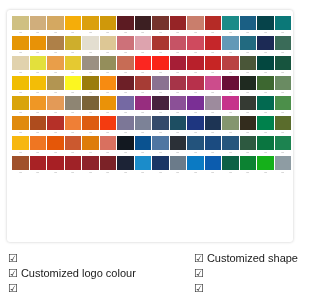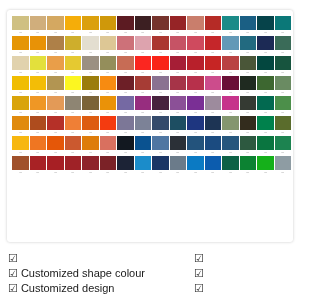--- a/index.html
+++ b/index.html
@@ -630,30 +630,30 @@
       </div>
   </div>
 
   <div class="features">
     <div class="feature-col left">
         <div class="feature-item">
           <span class="check-icon">☑</span>
         </div>
         <div class="feature-item">
           <span class="check-icon">☑</span>
-          <span class="feature-label">Customized shape colour</span>
+          <span class="feature-label">Customized logo colour</span>
         </div>
         <div class="feature-item">
           <span class="check-icon">☑</span>
-          <span class="feature-label">Customized design</span>
         </div>
       </div>
     <div class="feature-col right">
         <div class="feature-item">
           <span class="check-icon">☑</span>
+          <span class="feature-label">Customized shape</span>
         </div>
         <div class="feature-item">
           <span class="check-icon">☑</span>
         </div>
         <div class="feature-item">
           <span class="check-icon">☑</span>
         </div>
       </div>
   </div>
 

